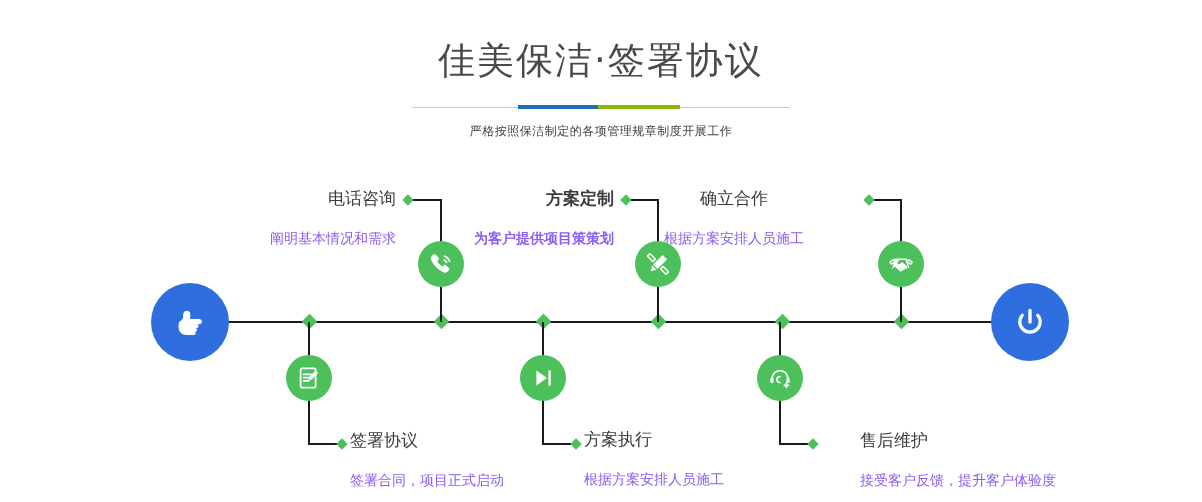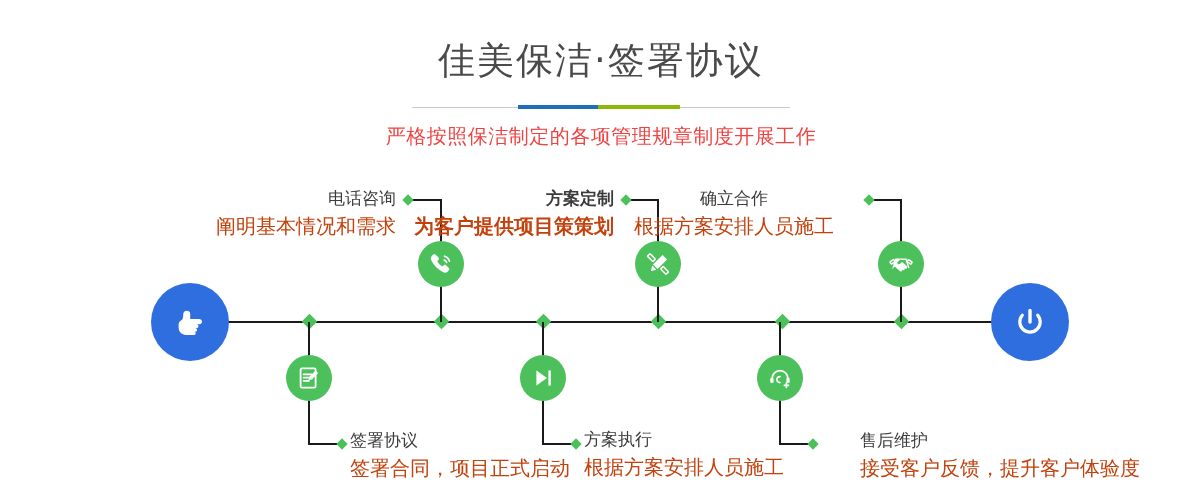--- a/index.html
+++ b/index.html
@@ -22,21 +22,21 @@
   .hdr-rule .thin{
     position:absolute;left:0;top:1.5px;width:378px;height:1px;background:#c9c9c9;
   }
   .hdr-rule .seg-blue{
     position:absolute;left:106px;top:0;width:80px;height:4px;background:#1d6fb8;
   }
   .hdr-rule .seg-green{
     position:absolute;left:186px;top:0;width:82px;height:4px;background:#8cb808;
   }
   .hdr-sub{
-    font-size:20px;color:#ef4444;margin-top:14px;letter-spacing:.5px;
+    font-size:12px;color:#404040;margin-top:14px;letter-spacing:.5px;
   }
 
   
   .axis{
     position:absolute;left:190px;top:321px;width:842px;height:2px;background:#1a1a1a;
   }
   .vline{position:absolute;width:2px;background:#1a1a1a;}
   .hline{position:absolute;height:2px;background:#1a1a1a;}
 
   .diamond{
@@ -55,21 +55,21 @@
   .node{
     position:absolute;width:46px;height:46px;border-radius:50%;
     background:#4cc05a;display:flex;align-items:center;justify-content:center;
     z-index:3;
   }
   .node svg{display:block;}
   .endcap svg{display:block;}
 
   .lbl{position:absolute;white-space:nowrap;}
   .lbl .t{font-size:17px;color:#3b3b3b;line-height:1.25;}
-  .lbl .d{font-size:20px;color:#c2410c;line-height:1.35;margin-top:4px;}
+  .lbl .d{font-size:14px;color:#8b5cf6;line-height:1.35;margin-top:20px;}
   .lbl.up{text-align:right;}
   .lbl.dn{text-align:left;}
 </style>
 </head>
 <body>
 
 <div id="stage">
 
   <div class="hdr">
     <div class="hdr-title">佳美保洁·签署协议</div>

